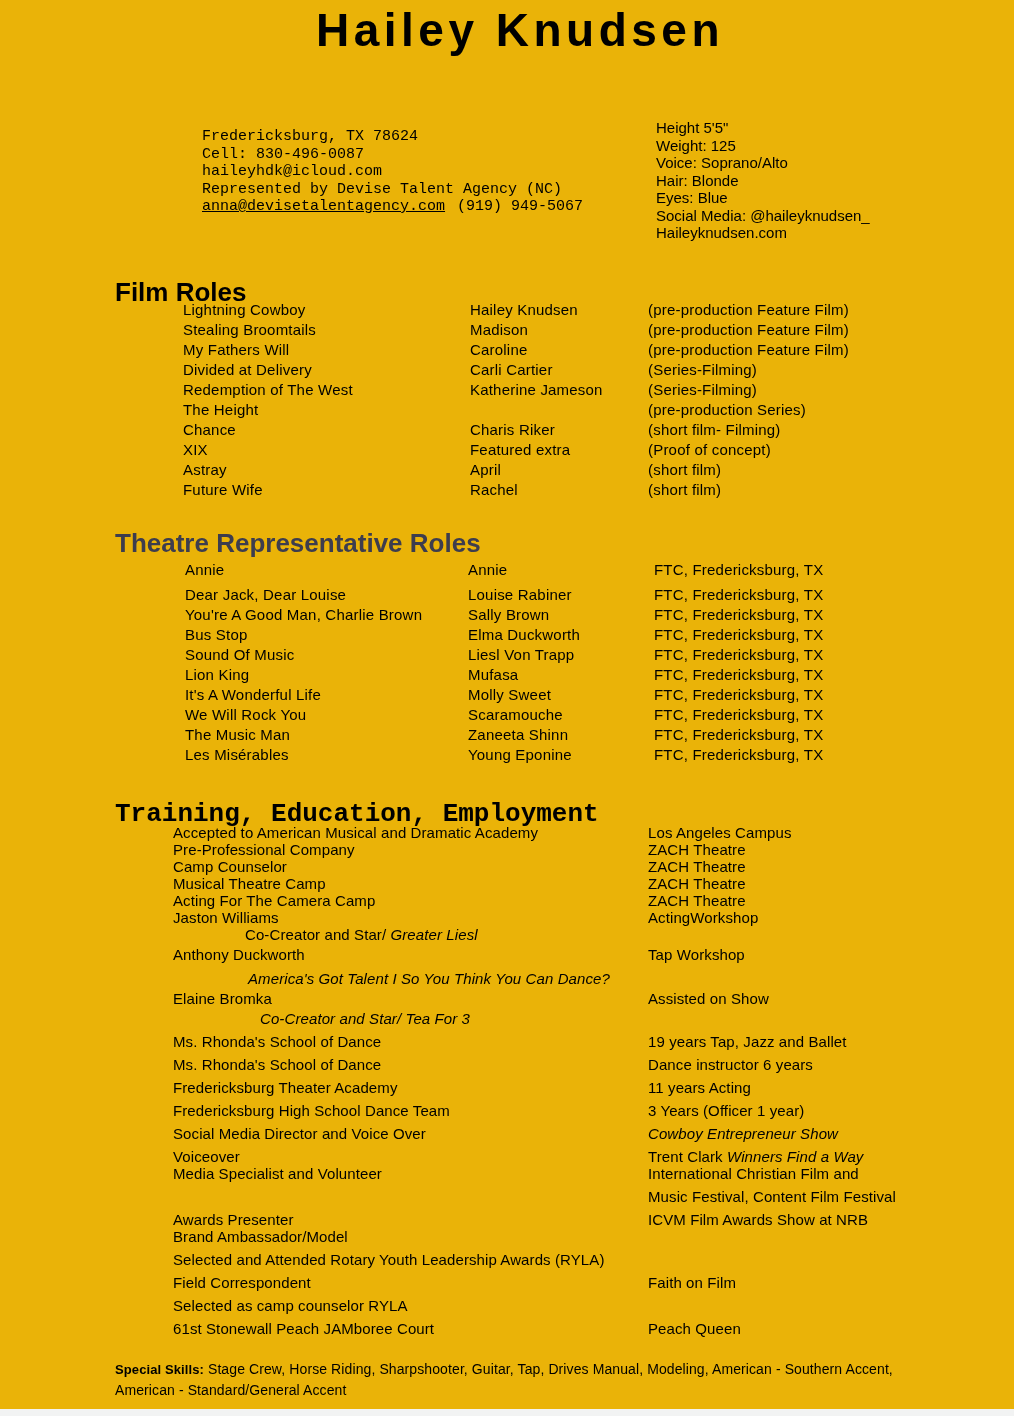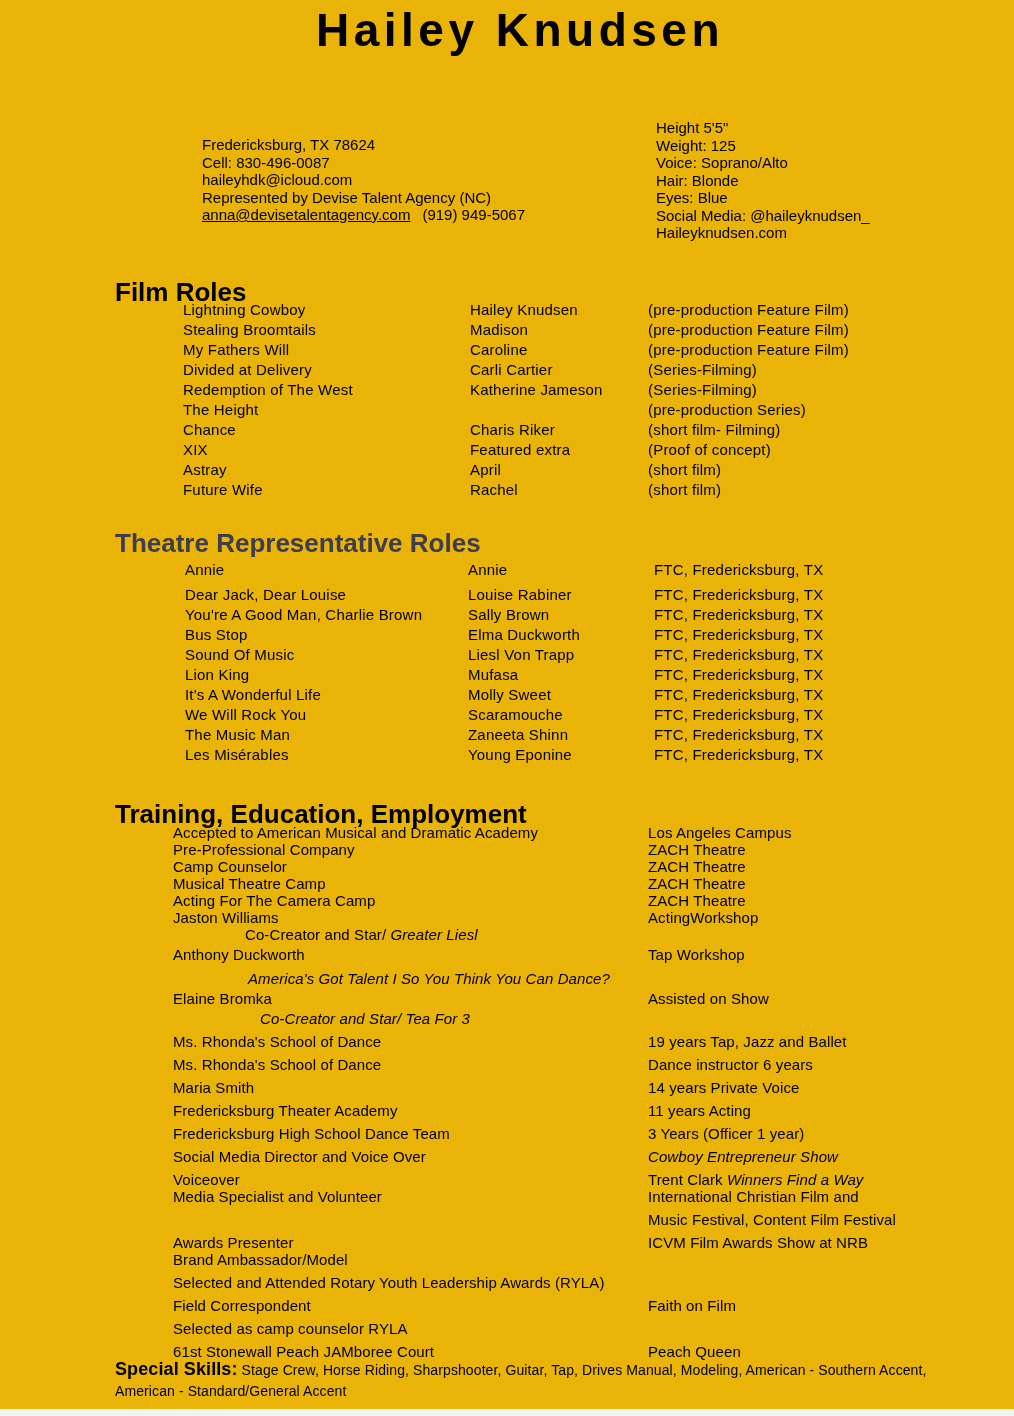--- a/index.html
+++ b/index.html
@@ -9,30 +9,30 @@
     font-family:"Liberation Sans","DejaVu Sans",sans-serif;
     color:#000;
   }
   .page-title {
     position:absolute; top:2px; left:0; width:100%;
     box-sizing:border-box; padding-left:26px;
     text-align:center; font-size:46px; font-weight:bold;
     letter-spacing:4.5px; line-height:56px; white-space:nowrap;
   }
   
-  .contact-left  { position:absolute; left:202px; top:136px; font-size:15px; line-height:17.5px; }
+  .contact-left  { position:absolute; left:202px; top:128px; font-size:15px; line-height:17.5px;font-family:Liberation Mono, monospace; }
   .contact-right { position:absolute; left:656px; top:119px; font-size:15px; line-height:17.5px; }
   .c-line { white-space:nowrap; }
   .email  { color:#000; text-decoration:underline; }
   .phone  { margin-left:12px; }
   
   .section-heading { position:absolute; left:115px; font-size:26px; font-weight:bold; white-space:nowrap; }
   #film-heading     { top:277px; }
   #theatre-heading  { top:528px; }
-  #training-heading { top:799px; }
+  #training-heading { top:799px;font-family:Liberation Mono, monospace; }
   
   .rows { position:absolute; left:0; top:0; width:100%; }
   #film-rows    { top:301px; }
   #theatre-rows { top:561px; }
   .row { position:relative; height:20px; }
   .row span { position:absolute; font-size:15px; letter-spacing:0.2px; white-space:nowrap; }
   #film-rows .c1    { left:183px; }
   #film-rows .c2    { left:470px; }
   #film-rows .c3    { left:648px; }
   #theatre-rows .c1 { left:185px; }
@@ -48,21 +48,21 @@
   .ind1 .t-left { left:245px; }
   .ind2 .t-left { left:248px; }
   .ind3 .t-left { left:260px; }
   .gs { margin-top:3px; }
   .gm { margin-top:6px; }
   .gl { margin-top:7px; }
   .it { font-style:italic; }
   
   .skills { position:absolute; left:115px; top:1359px; width:832px; margin:0;
             font-size:14px; line-height:21px; letter-spacing:0.1px; }
-  .skills .label { font-size:18px; font-weight:bold;margin-top:16px; }
+  .skills .label { font-size:13px; font-weight:bold;margin-top:16px; }
   
   .page-edge { position:absolute; left:0; bottom:0; width:100%; height:7px; background:#f2f3f3; }
 </style>
 </head>
 <body>
 
 <div class="page">
 
   <div class="page-title">Hailey Knudsen</div>
 
@@ -272,24 +272,20 @@
   <div class="t-line gm">
     <span class="t-left"><span>Ms. Rhonda's School of Dance</span></span>
     <span class="t-right"><span>19 years Tap, Jazz and Ballet</span></span>
   </div>
 
   <div class="t-line gm">
     <span class="t-left"><span>Ms. Rhonda's School of Dance</span></span>
     <span class="t-right"><span>Dance instructor 6 years</span></span>
   </div>
 
-  <div class="t-line gm">
-    <span class="t-left"><span>Maria Smith</span></span>
-    <span class="t-right"><span>14 years Private Voice</span></span>
-  </div>
 
   <div class="t-line gm">
     <span class="t-left"><span>Fredericksburg Theater Academy</span></span>
     <span class="t-right"><span>11 years Acting</span></span>
   </div>
 
   <div class="t-line gm">
     <span class="t-left"><span>Fredericksburg High School Dance Team</span></span>
     <span class="t-right"><span>3 Years (Officer 1 year)</span></span>
   </div>

